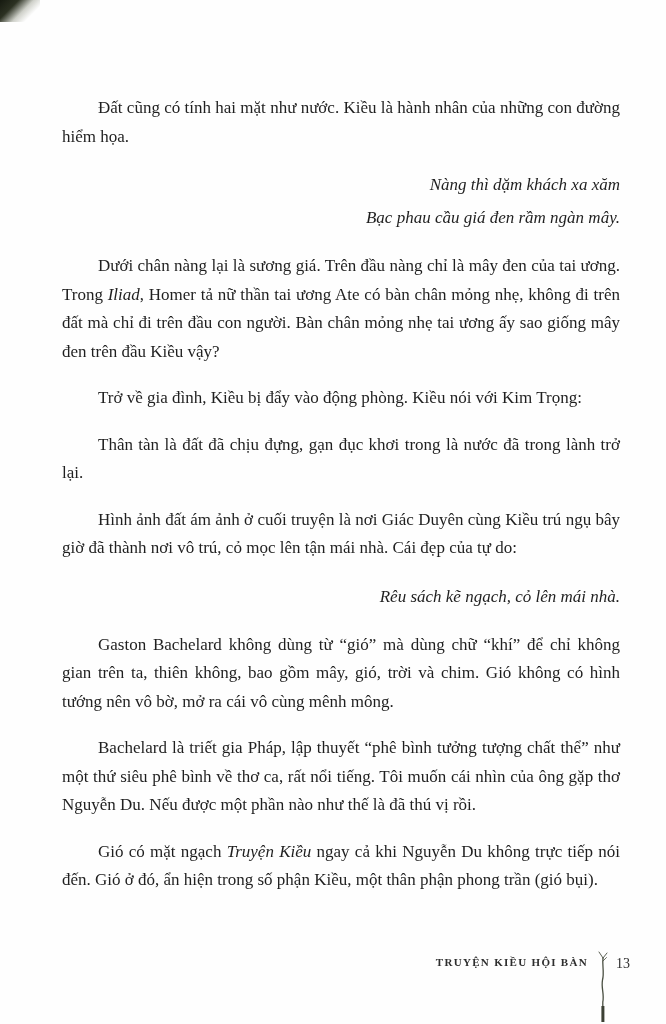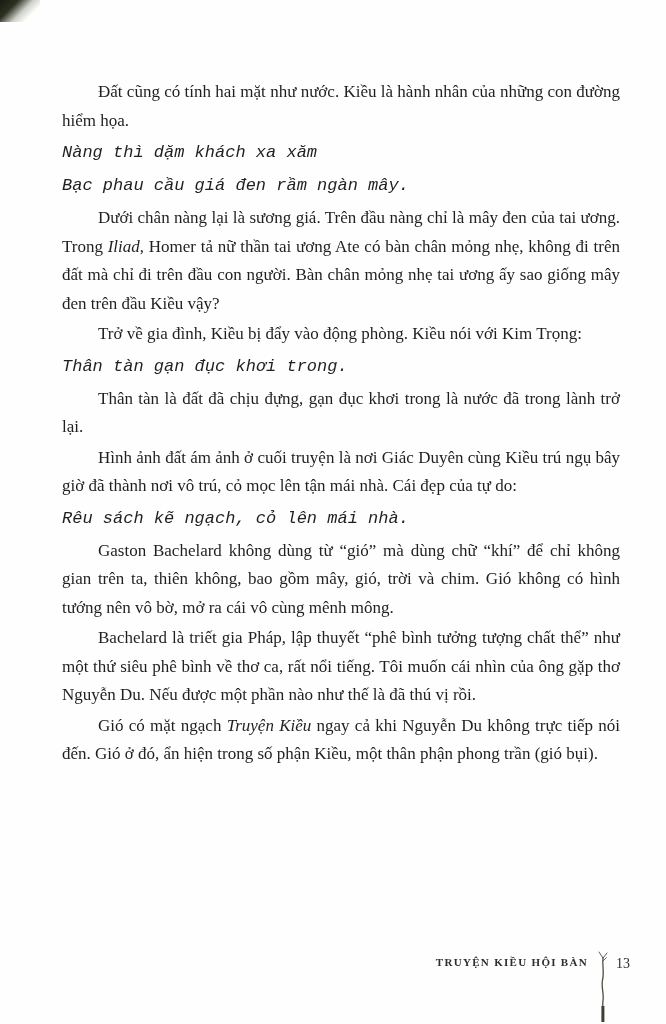--- a/index.html
+++ b/index.html
@@ -21,29 +21,28 @@
     position: absolute;
     left: 62px; top: 76px;
     width: 558px;
   }
   .block { margin: 0; }
   .paragraph {
     font-size: 17px;
     line-height: 28.5px;
     text-align: justify;
     text-indent: 36px;
-    margin: 2px 0;
+    margin: 18px 0;
   }
   .verse {
     font-size: 17px;
     line-height: 32px;
-    text-align: left;
+    text-align: right;
     font-style: italic;
     margin: 1px 0;
-    font-family: Liberation Mono, monospace;
   }
   .heading {
     font-size: 17.5px;
     font-weight: bold;
     letter-spacing: 0.3px;
     text-indent: 33px;
     margin: 16px 0 8px 0;
   }
   .block em { font-style: italic; }
   .footer {
@@ -78,21 +77,20 @@
 <body>
 
 <div class="corner-artifact"></div>
 
 <div class="page-content">
     <div class="block paragraph"><span>Đất cũng có tính hai mặt như nước. Kiều là hành nhân của những con đường hiểm họa.</span></div>
     <div class="block verse"><span>Nàng thì dặm khách xa xăm</span></div>
     <div class="block verse"><span>Bạc phau cầu giá đen rầm ngàn mây.</span></div>
     <div class="block paragraph"><span>Dưới chân nàng lại là sương giá. Trên đầu nàng chỉ là mây đen của tai ương. Trong </span><em>Iliad</em><span>, Homer tả nữ thần tai ương Ate có bàn chân mỏng nhẹ, không đi trên đất mà chỉ đi trên đầu con người. Bàn chân mỏng nhẹ tai ương ấy sao giống mây đen trên đầu Kiều vậy?</span></div>
     <div class="block paragraph"><span>Trở về gia đình, Kiều bị đẩy vào động phòng. Kiều nói với Kim Trọng:</span></div>
-    <div class="block verse"><span>Thân tàn gạn đục khơi trong.</span></div>
     <div class="block paragraph"><span>Thân tàn là đất đã chịu đựng, gạn đục khơi trong là nước đã trong lành trở lại.</span></div>
     <div class="block paragraph"><span>Hình ảnh đất ám ảnh ở cuối truyện là nơi Giác Duyên cùng Kiều trú ngụ bây giờ đã thành nơi vô trú, cỏ mọc lên tận mái nhà. Cái đẹp của tự do:</span></div>
     <div class="block verse"><span>Rêu sách kẽ ngạch, cỏ lên mái nhà.</span></div>
     <div class="block paragraph"><span>Gaston Bachelard không dùng từ “gió” mà dùng chữ “khí” để chỉ không gian trên ta, thiên không, bao gồm mây, gió, trời và chim. Gió không có hình tướng nên vô bờ, mở ra cái vô cùng mênh mông.</span></div>
     <div class="block paragraph"><span>Bachelard là triết gia Pháp, lập thuyết “phê bình tưởng tượng chất thể” như một thứ siêu phê bình về thơ ca, rất nổi tiếng. Tôi muốn cái nhìn của ông gặp thơ Nguyễn Du. Nếu được một phần nào như thế là đã thú vị rồi.</span></div>
     <div class="block paragraph"><span>Gió có mặt ngạch </span><em>Truyện Kiều</em><span> ngay cả khi Nguyễn Du không trực tiếp nói đến. Gió ở đó, ẩn hiện trong số phận Kiều, một thân phận phong trần (gió bụi).</span></div>
   </div>
 
 <div class="footer">
   <span class="running-title">TRUYỆN KIỀU HỘI BÀN</span>

